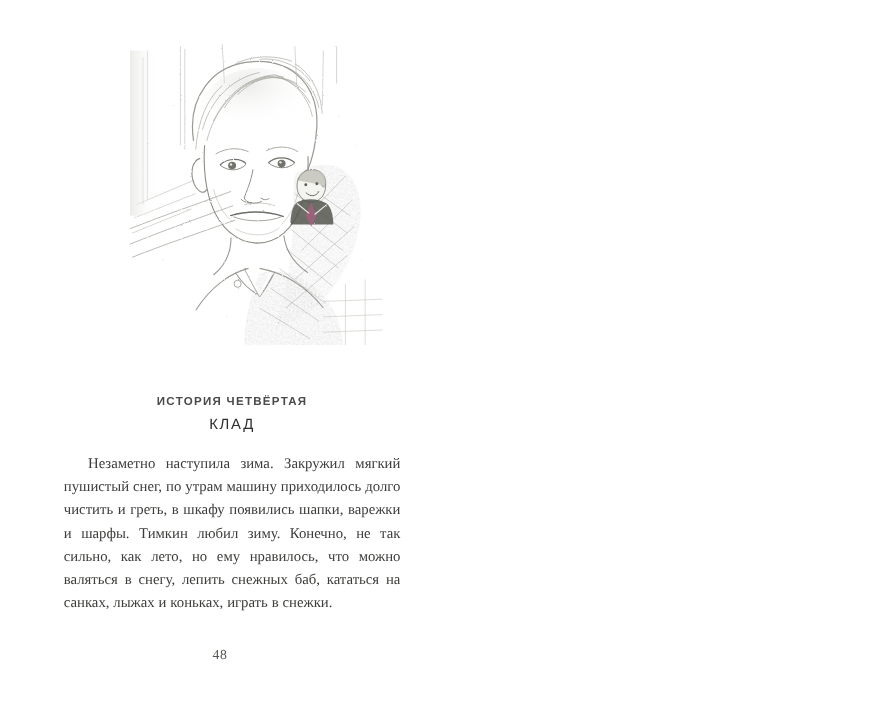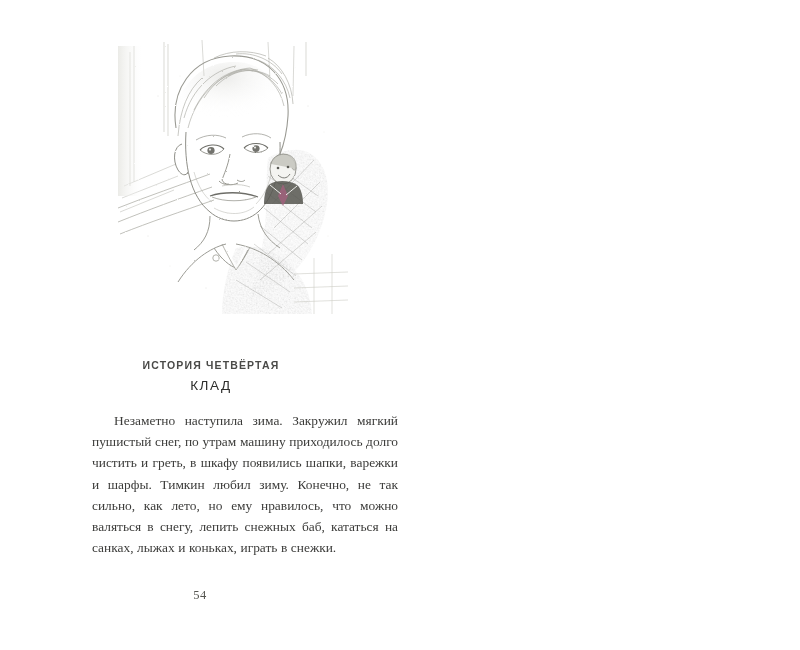--- a/index.html
+++ b/index.html
@@ -76,21 +76,20 @@
 
   
   .col {
     position: absolute;
     box-sizing: border-box;
   }
   .col-left {
     left: 58px;
     top: 410px;
     width: 306px;
-    margin-left: 34px;
   }
   .col p {
     margin: 0;
     text-align: justify;
     text-indent: 22px;
     font-size: 13.4px;
     line-height: 21.2px;
     color: #3c3c3a;
     hyphens: manual;
     -webkit-hyphens: manual;
@@ -318,21 +317,21 @@
 
     <div class="chapter-head">
       <div class="chapter-kicker">ИСТОРИЯ ЧЕТВЁРТАЯ</div>
       <div class="chapter-title">КЛАД</div>
     </div>
 
     <div class="col col-left">
       <p>Незаметно наступила зима. Закружил мягкий пушистый снег, по утрам машину приходилось долго чистить и греть, в шкафу появились шапки, варежки и шарфы. Тимкин любил зиму. Конечно, не так сильно, как лето, но ему нравилось, что можно валяться в снегу, лепить снежных баб, кататься на санках, лыжах и коньках, играть в снежки.</p>
     </div>
 
-    <div class="folio folio-left">54</div>
+    <div class="folio folio-left">48</div>
   </div>
 
   <div class="gutter"></div>
 
   <div class="page page-right">
 
     
 
     
   </div>

